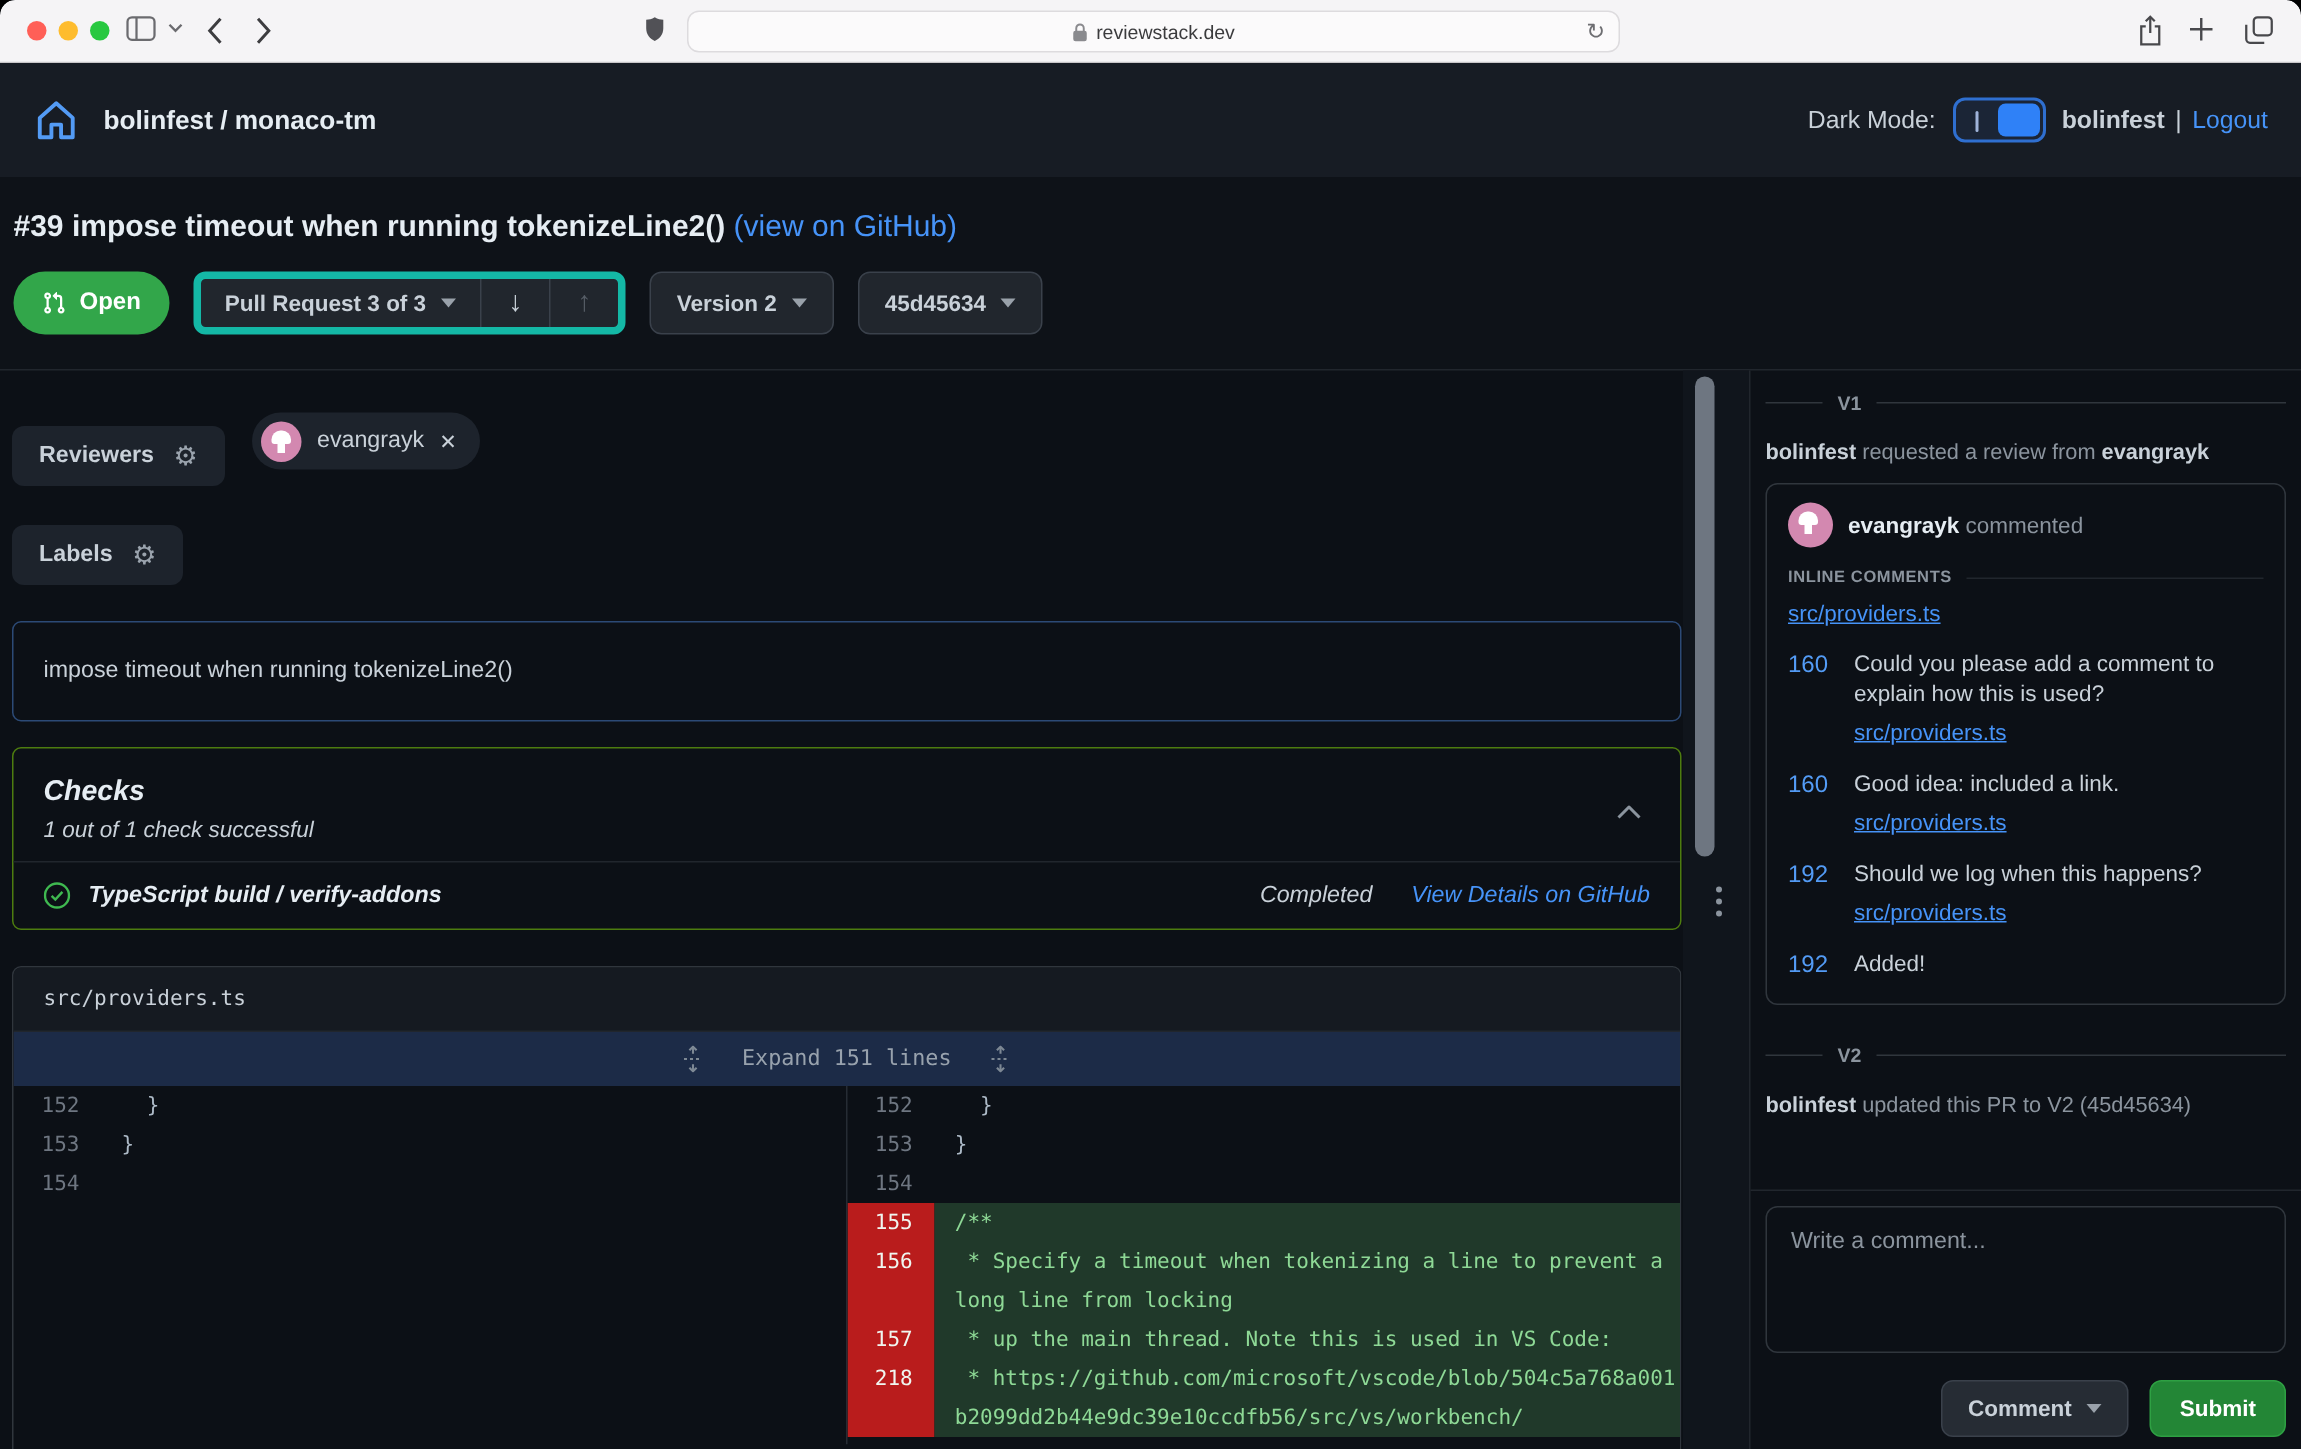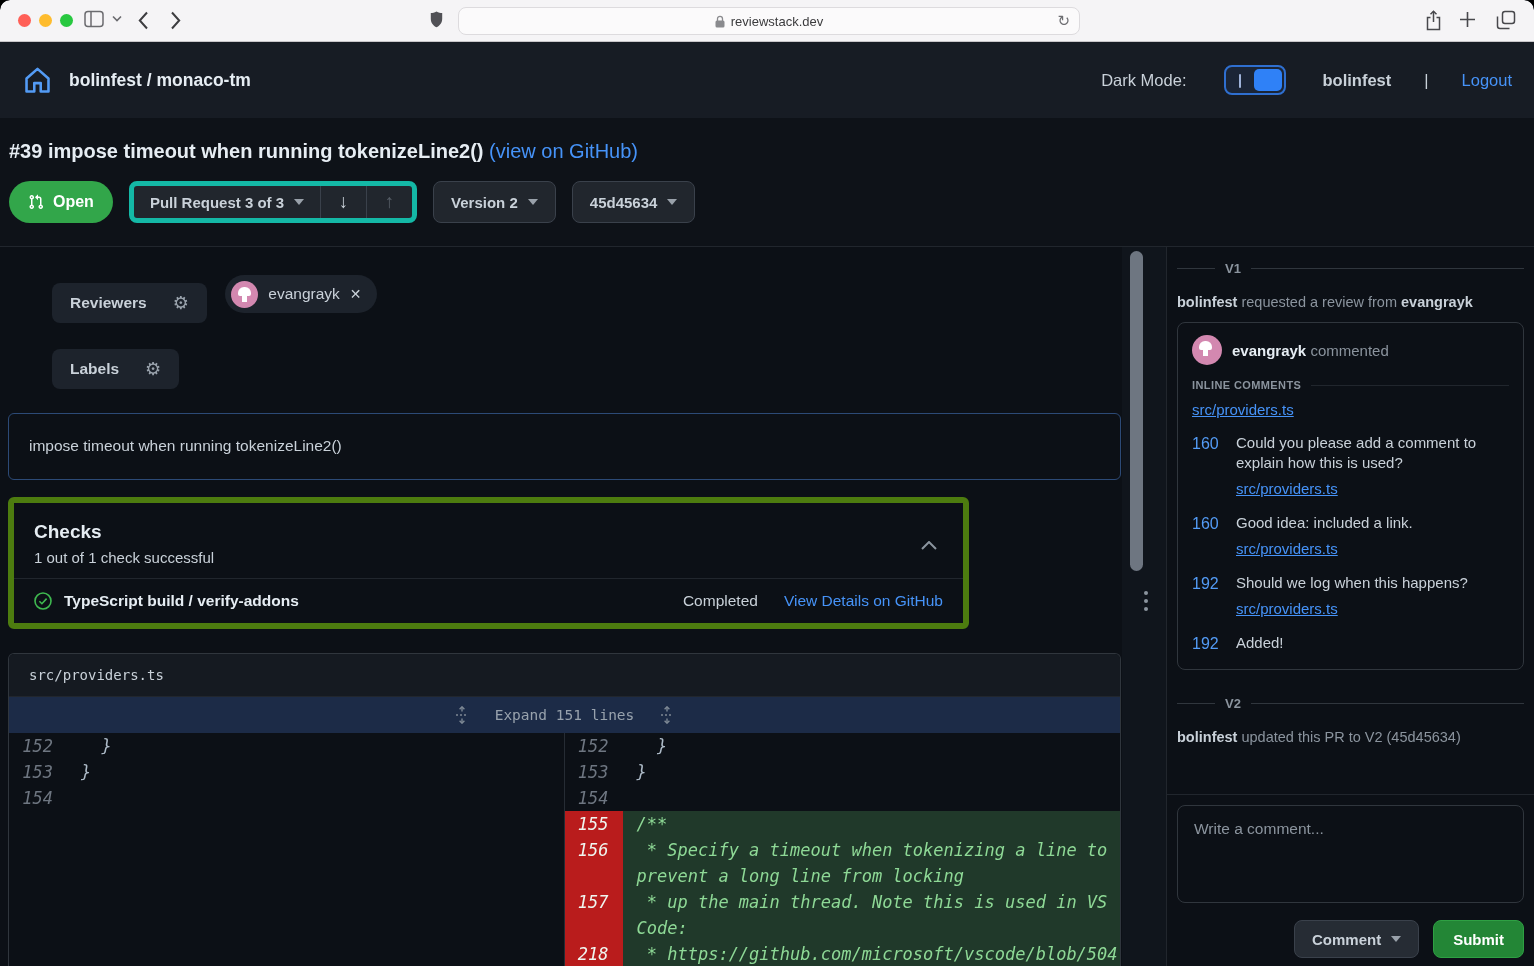--- a/index.html
+++ b/index.html
@@ -12,21 +12,21 @@
   .lights { position:absolute; left:18px; top:14px; display:flex; gap:8px; }
   .light { width:13px; height:13px; border-radius:50%; }
   .light.r { background:#ff5f57; } .light.y { background:#febc2e; } .light.g { background:#28c840; }
   .chrome-ic { position:absolute; top:10px; color:#5c5c60; display:flex; align-items:center; }
   .urlbar { position:absolute; left:458px; top:7px; width:622px; height:28px; background:#fbfafb; border:1px solid #dddbde; border-radius:8px; display:flex; align-items:center; justify-content:center; gap:6px; font-size:13px; color:#3b3b3d; }
   .urlbar .reload { position:absolute; right:9px; font-size:15px; color:#6e6e72; }
 
   
   .app-header { height:76px; background:#171c24; display:flex; align-items:center; padding:0 22px; }
   .repo-title { margin-left:16px; font-size:17.5px; font-weight:bold; color:#e6edf3; }
-  .header-right { margin-left:auto; display:flex; align-items:center; font-size:16.5px; color:#c9d1d9;gap:26px; }
+  .header-right { margin-left:auto; display:flex; align-items:center; font-size:16.5px; color:#c9d1d9; }
   .toggle { position:relative; width:62px; height:30px; margin:0 10px 0 12px; background:#1b2536; border:2px solid #2f6fd0; border-radius:8px; }
   .toggle .bar { position:absolute; left:13px; top:7px; width:2px; height:14px; background:#9fb3d9; border-radius:1px; }
   .toggle .knob { position:absolute; right:2px; top:2px; width:28px; height:22px; background:#2f81f7; border-radius:5px; }
   .hdr-user { font-weight:bold; }
   .hdr-sep { margin:0 7px; }
   .logout { color:#4693f8; }
 
   
   .pr-head { padding:22px 9px 0; border-bottom:1px solid #21262d; height:129px; background:#0e1218; }
   .pr-title-row { font-size:20px; }
@@ -40,49 +40,49 @@
   .btn-group .seg + .seg { border-left:1px solid #3a414b; }
   .seg.arrow { width:46px; justify-content:center; font-size:19px; padding:0; }
   .seg.arrow.disabled { color:#565d66; }
   .caret { width:0; height:0; border-left:5px solid transparent; border-right:5px solid transparent; border-top:6px solid #99a1aa; }
   .ml16 { margin-left:16px; }
 
   
   .content { display:flex; height:719px; }
   .main-col { width:1122px; padding:28px 0 0 8px; }
 
-  .pill { display:inline-flex; align-items:center; gap:26px; height:40px; padding:0 18px; background:#1d232c; border-radius:8px; color:#c9d1d9; font-weight:bold; font-size:15.5px;margin-left:44px; }
+  .pill { display:inline-flex; align-items:center; gap:13px; height:40px; padding:0 18px; background:#1d232c; border-radius:8px; color:#c9d1d9; font-weight:bold; font-size:15.5px; }
   .gear { font-size:18px; color:#9aa3ad; font-weight:normal; }
   .chip { display:inline-flex; align-items:center; gap:10px; height:38px; padding:0 15px 0 6px; margin-left:14px; background:#1d232c; border-radius:19px; color:#c9d1d9; font-size:15.5px; }
   .avatar { width:27px; height:27px; border-radius:50%; background:#d388b0; position:relative; overflow:hidden; }
   .avatar::after { content:""; position:absolute; left:7px; top:6px; width:13px; height:9px; background:#fff; border-radius:6px 6px 2px 2px; }
   .avatar::before { content:""; position:absolute; left:11px; top:12px; width:5px; height:9px; background:#fff; z-index:1; }
   .chip .x { color:#c9d1d9; font-size:14px; }
   .row2 { margin-top:26px; }
 
   .title-input { display:block; margin-top:24px; width:1113px; height:67px; background:transparent; border:1px solid #2c4a76; border-radius:6px; padding:0 20px; font-size:15.5px; color:#c9d1d9; font-family:"Liberation Sans", sans-serif; outline:none; }
 
-  .checks-card { margin-top:17px; width:961px; border:6px solid #4d7c0f; border-radius:6px; }
+  .checks-card { margin-top:17px; width:1113px; border:1px solid #4d7c0f; border-radius:6px;font-style:italic; }
   .checks-top { position:relative; padding:18px 20px 12px; }
   .checks-h { font-size:19px; font-weight:bold; color:#e6edf3; }
   .checks-sub { margin-top:6px; font-size:15px; color:#c9d1d9; }
   .checks-chevron { position:absolute; right:26px; top:38px; color:#8b949e; }
   .check-row { border-top:1px solid #21262d; padding:13px 20px; display:flex; align-items:center; }
   .check-name { margin-left:12px; font-weight:bold; font-size:15.5px; color:#e6edf3; }
   .check-status { margin-left:auto; font-size:15.5px; color:#c9d1d9; }
   .check-link { margin-left:26px; font-size:15.5px; color:#4693f8; }
 
   .diff-card { margin-top:24px; width:1113px; height:322px; border:1px solid #30363d; border-bottom:none; border-radius:6px 6px 0 0; overflow:hidden; }
   .diff-file { background:#151a21; border-bottom:1px solid #21262d; padding:13px 20px; font-family:"DejaVu Sans Mono", monospace; font-size:14px; color:#c9d1d9; }
   .expand-bar { height:36px; background:#1c2b47; display:flex; align-items:center; justify-content:center; gap:26px; color:#98a2ad; font-family:"DejaVu Sans Mono", monospace; font-size:14.5px; }
   .unfold { color:#7d8894; }
   .diff-body { display:flex; height:239px; overflow:hidden; }
   .half { width:50%; overflow:hidden; }
   .half.left { border-right:1px solid #262c34; }
-  .dline { display:flex; font-family:"DejaVu Sans Mono", monospace; font-size:17px; line-height:26px;font-style:italic; }
+  .dline { display:flex; font-family:"DejaVu Sans Mono", monospace; font-size:14px; line-height:26px; }
   .dline .num { width:58px; padding-right:14px; text-align:right; color:#6e7681; flex-shrink:0; }
   .dline .code { flex:1; padding-left:14px; white-space:pre-wrap; word-break:break-all; color:#adbac7; }
   .dline.add .num { background:#b91c1c; color:#f0f6f0; }
   .dline.add .code { background:#20392a; color:#8ed996; }
 
   
   .gutter { position:relative; width:44px; background:#10151c; }
   .scroll-thumb { position:absolute; left:8px; top:4px; width:13px; height:320px; background:#6e7681; border-radius:7px; }
   .drag-dots { position:absolute; left:22px; top:340px; color:#8b949e; font-size:17px; line-height:8px; letter-spacing:0; }
   .drag-dots div { width:4px; height:4px; border-radius:50%; background:#8b949e; margin:4px 0; }

